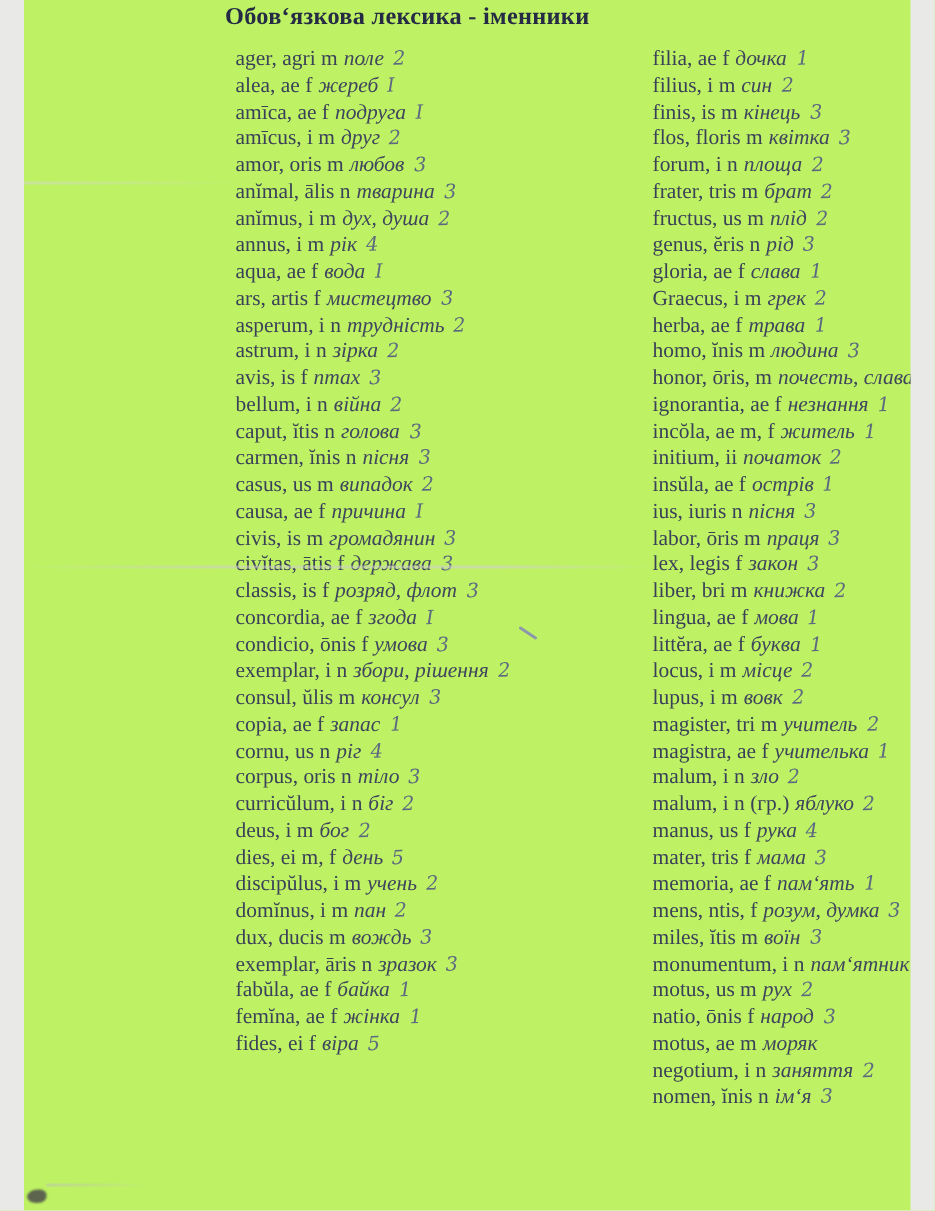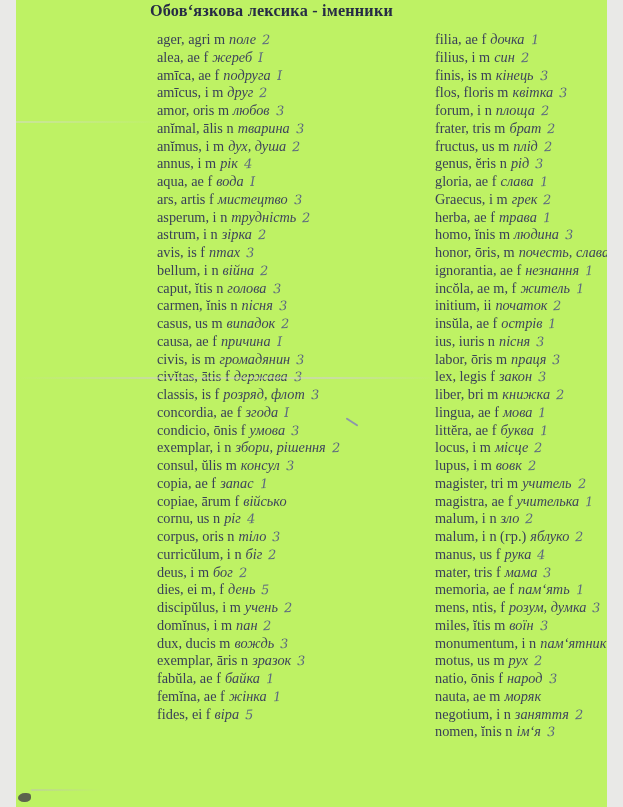--- a/index.html
+++ b/index.html
@@ -74,21 +74,20 @@
       <div class="entry"><span class="latin">casus, us m</span><span class="ukr">випадок</span><span class="num">2</span></div>
       <div class="entry"><span class="latin">causa, ae f</span><span class="ukr">причина</span><span class="num">I</span></div>
       <div class="entry"><span class="latin">civis, is m</span><span class="ukr">громадянин</span><span class="num">3</span></div>
       <div class="entry"><span class="latin">civĭtas, ātis f</span><span class="ukr">держава</span><span class="num">3</span></div>
       <div class="entry"><span class="latin">classis, is f</span><span class="ukr">розряд, флот</span><span class="num">3</span></div>
       <div class="entry"><span class="latin">concordia, ae f</span><span class="ukr">згода</span><span class="num">I</span></div>
       <div class="entry"><span class="latin">condicio, ōnis f</span><span class="ukr">умова</span><span class="num">3</span></div>
       <div class="entry"><span class="latin">exemplar, i n</span><span class="ukr">збори, рішення</span><span class="num">2</span></div>
       <div class="entry"><span class="latin">consul, ŭlis m</span><span class="ukr">консул</span><span class="num">3</span></div>
       <div class="entry"><span class="latin">copia, ae f</span><span class="ukr">запас</span><span class="num">1</span></div>
-      <div class="entry"><span class="latin">copiae, ārum f</span><span class="ukr">військо</span></div>
       <div class="entry"><span class="latin">cornu, us n</span><span class="ukr">ріг</span><span class="num">4</span></div>
       <div class="entry"><span class="latin">corpus, oris n</span><span class="ukr">тіло</span><span class="num">3</span></div>
       <div class="entry"><span class="latin">curricŭlum, i n</span><span class="ukr">біг</span><span class="num">2</span></div>
       <div class="entry"><span class="latin">deus, i m</span><span class="ukr">бог</span><span class="num">2</span></div>
       <div class="entry"><span class="latin">dies, ei m, f</span><span class="ukr">день</span><span class="num">5</span></div>
       <div class="entry"><span class="latin">discipŭlus, i m</span><span class="ukr">учень</span><span class="num">2</span></div>
       <div class="entry"><span class="latin">domĭnus, i m</span><span class="ukr">пан</span><span class="num">2</span></div>
       <div class="entry"><span class="latin">dux, ducis m</span><span class="ukr">вождь</span><span class="num">3</span></div>
       <div class="entry"><span class="latin">exemplar, āris n</span><span class="ukr">зразок</span><span class="num">3</span></div>
       <div class="entry"><span class="latin">fabŭla, ae f</span><span class="ukr">байка</span><span class="num">1</span></div>
@@ -126,21 +125,21 @@
       <div class="entry"><span class="latin">malum, i n</span><span class="ukr">зло</span><span class="num">2</span></div>
       <div class="entry"><span class="latin">malum, i n (гр.)</span><span class="ukr">яблуко</span><span class="num">2</span></div>
       <div class="entry"><span class="latin">manus, us f</span><span class="ukr">рука</span><span class="num">4</span></div>
       <div class="entry"><span class="latin">mater, tris f</span><span class="ukr">мама</span><span class="num">3</span></div>
       <div class="entry"><span class="latin">memoria, ae f</span><span class="ukr">пам‘ять</span><span class="num">1</span></div>
       <div class="entry"><span class="latin">mens, ntis, f</span><span class="ukr">розум, думка</span><span class="num">3</span></div>
       <div class="entry"><span class="latin">miles, ĭtis m</span><span class="ukr">воїн</span><span class="num">3</span></div>
       <div class="entry"><span class="latin">monumentum, i n</span><span class="ukr">пам‘ятник</span><span class="num">2</span></div>
       <div class="entry"><span class="latin">motus, us m</span><span class="ukr">рух</span><span class="num">2</span></div>
       <div class="entry"><span class="latin">natio, ōnis f</span><span class="ukr">народ</span><span class="num">3</span></div>
-      <div class="entry"><span class="latin">nauta, ae m</span><span class="ukr">моряк</span></div>
+      <div class="entry"><span class="latin">motus, ae m</span><span class="ukr">моряк</span></div>
       <div class="entry"><span class="latin">negotium, i n</span><span class="ukr">заняття</span><span class="num">2</span></div>
       <div class="entry"><span class="latin">nomen, ĭnis n</span><span class="ukr">ім‘я</span><span class="num">3</span></div>
     </div>
   <div class="streak streak-1"></div>
   <div class="streak streak-2"></div>
   <div class="streak streak-3"></div>
   <div class="tick"></div>
   <div class="smudge"></div>
 </div>
 

